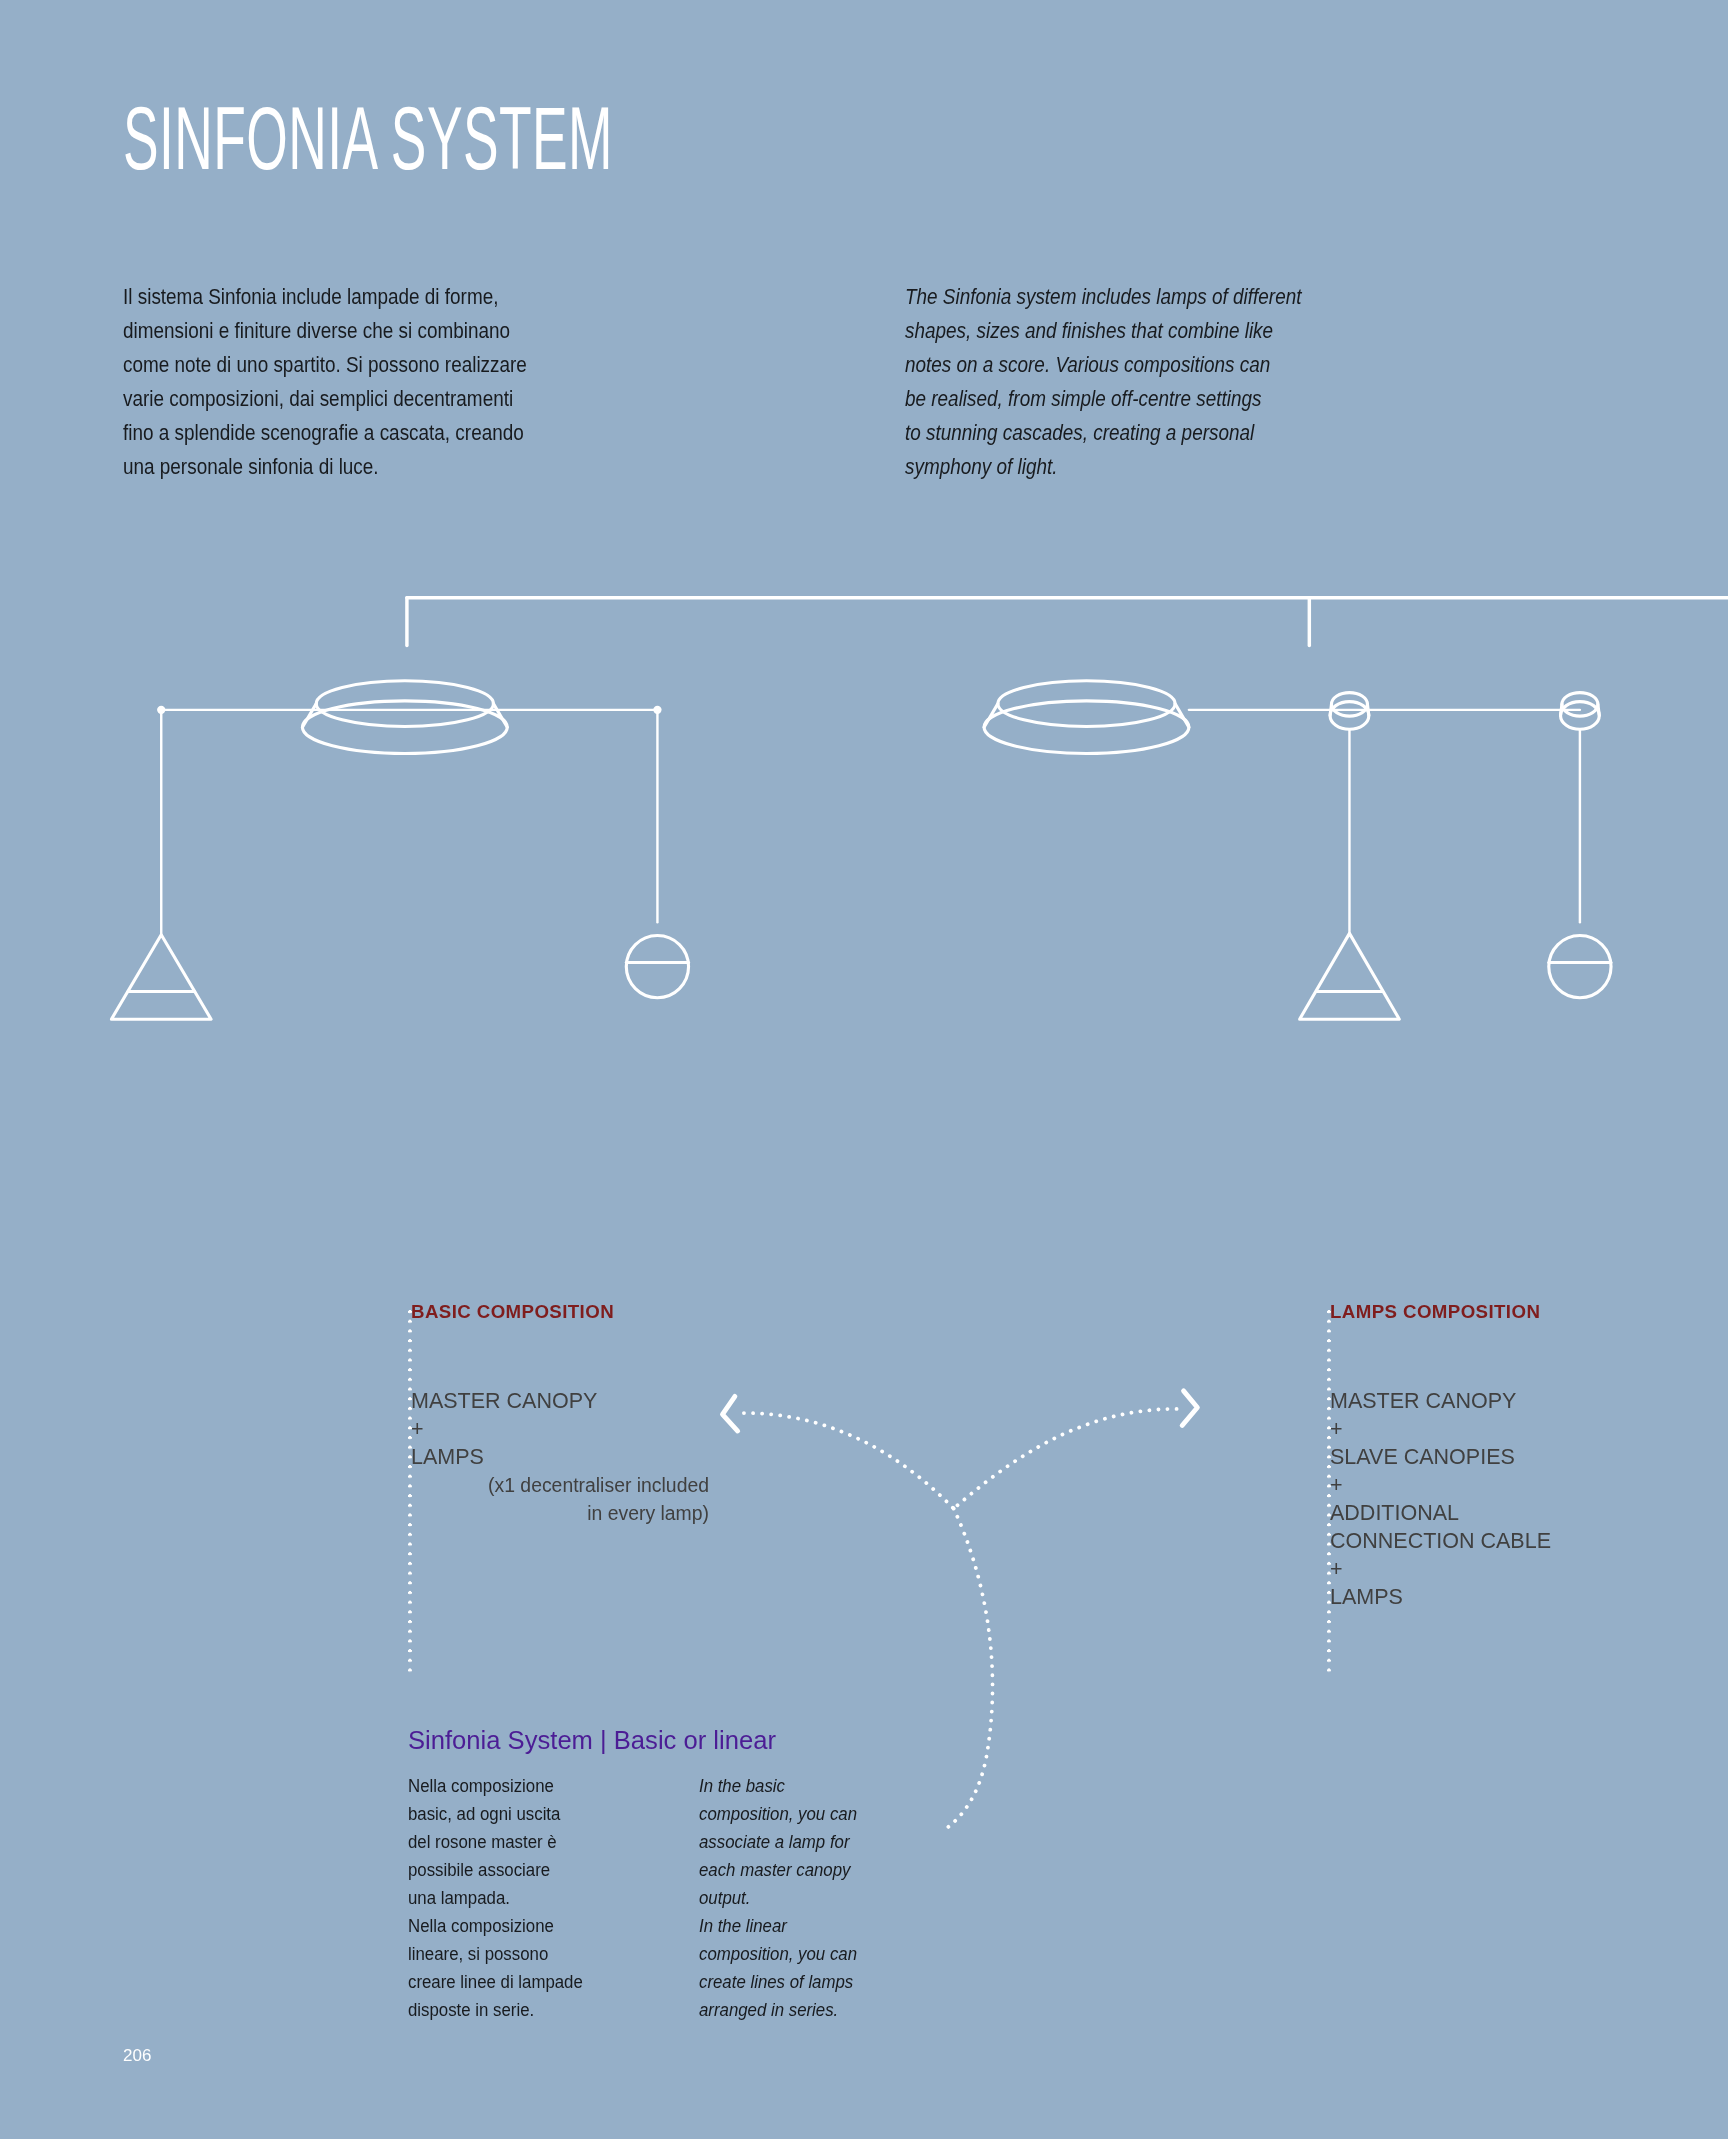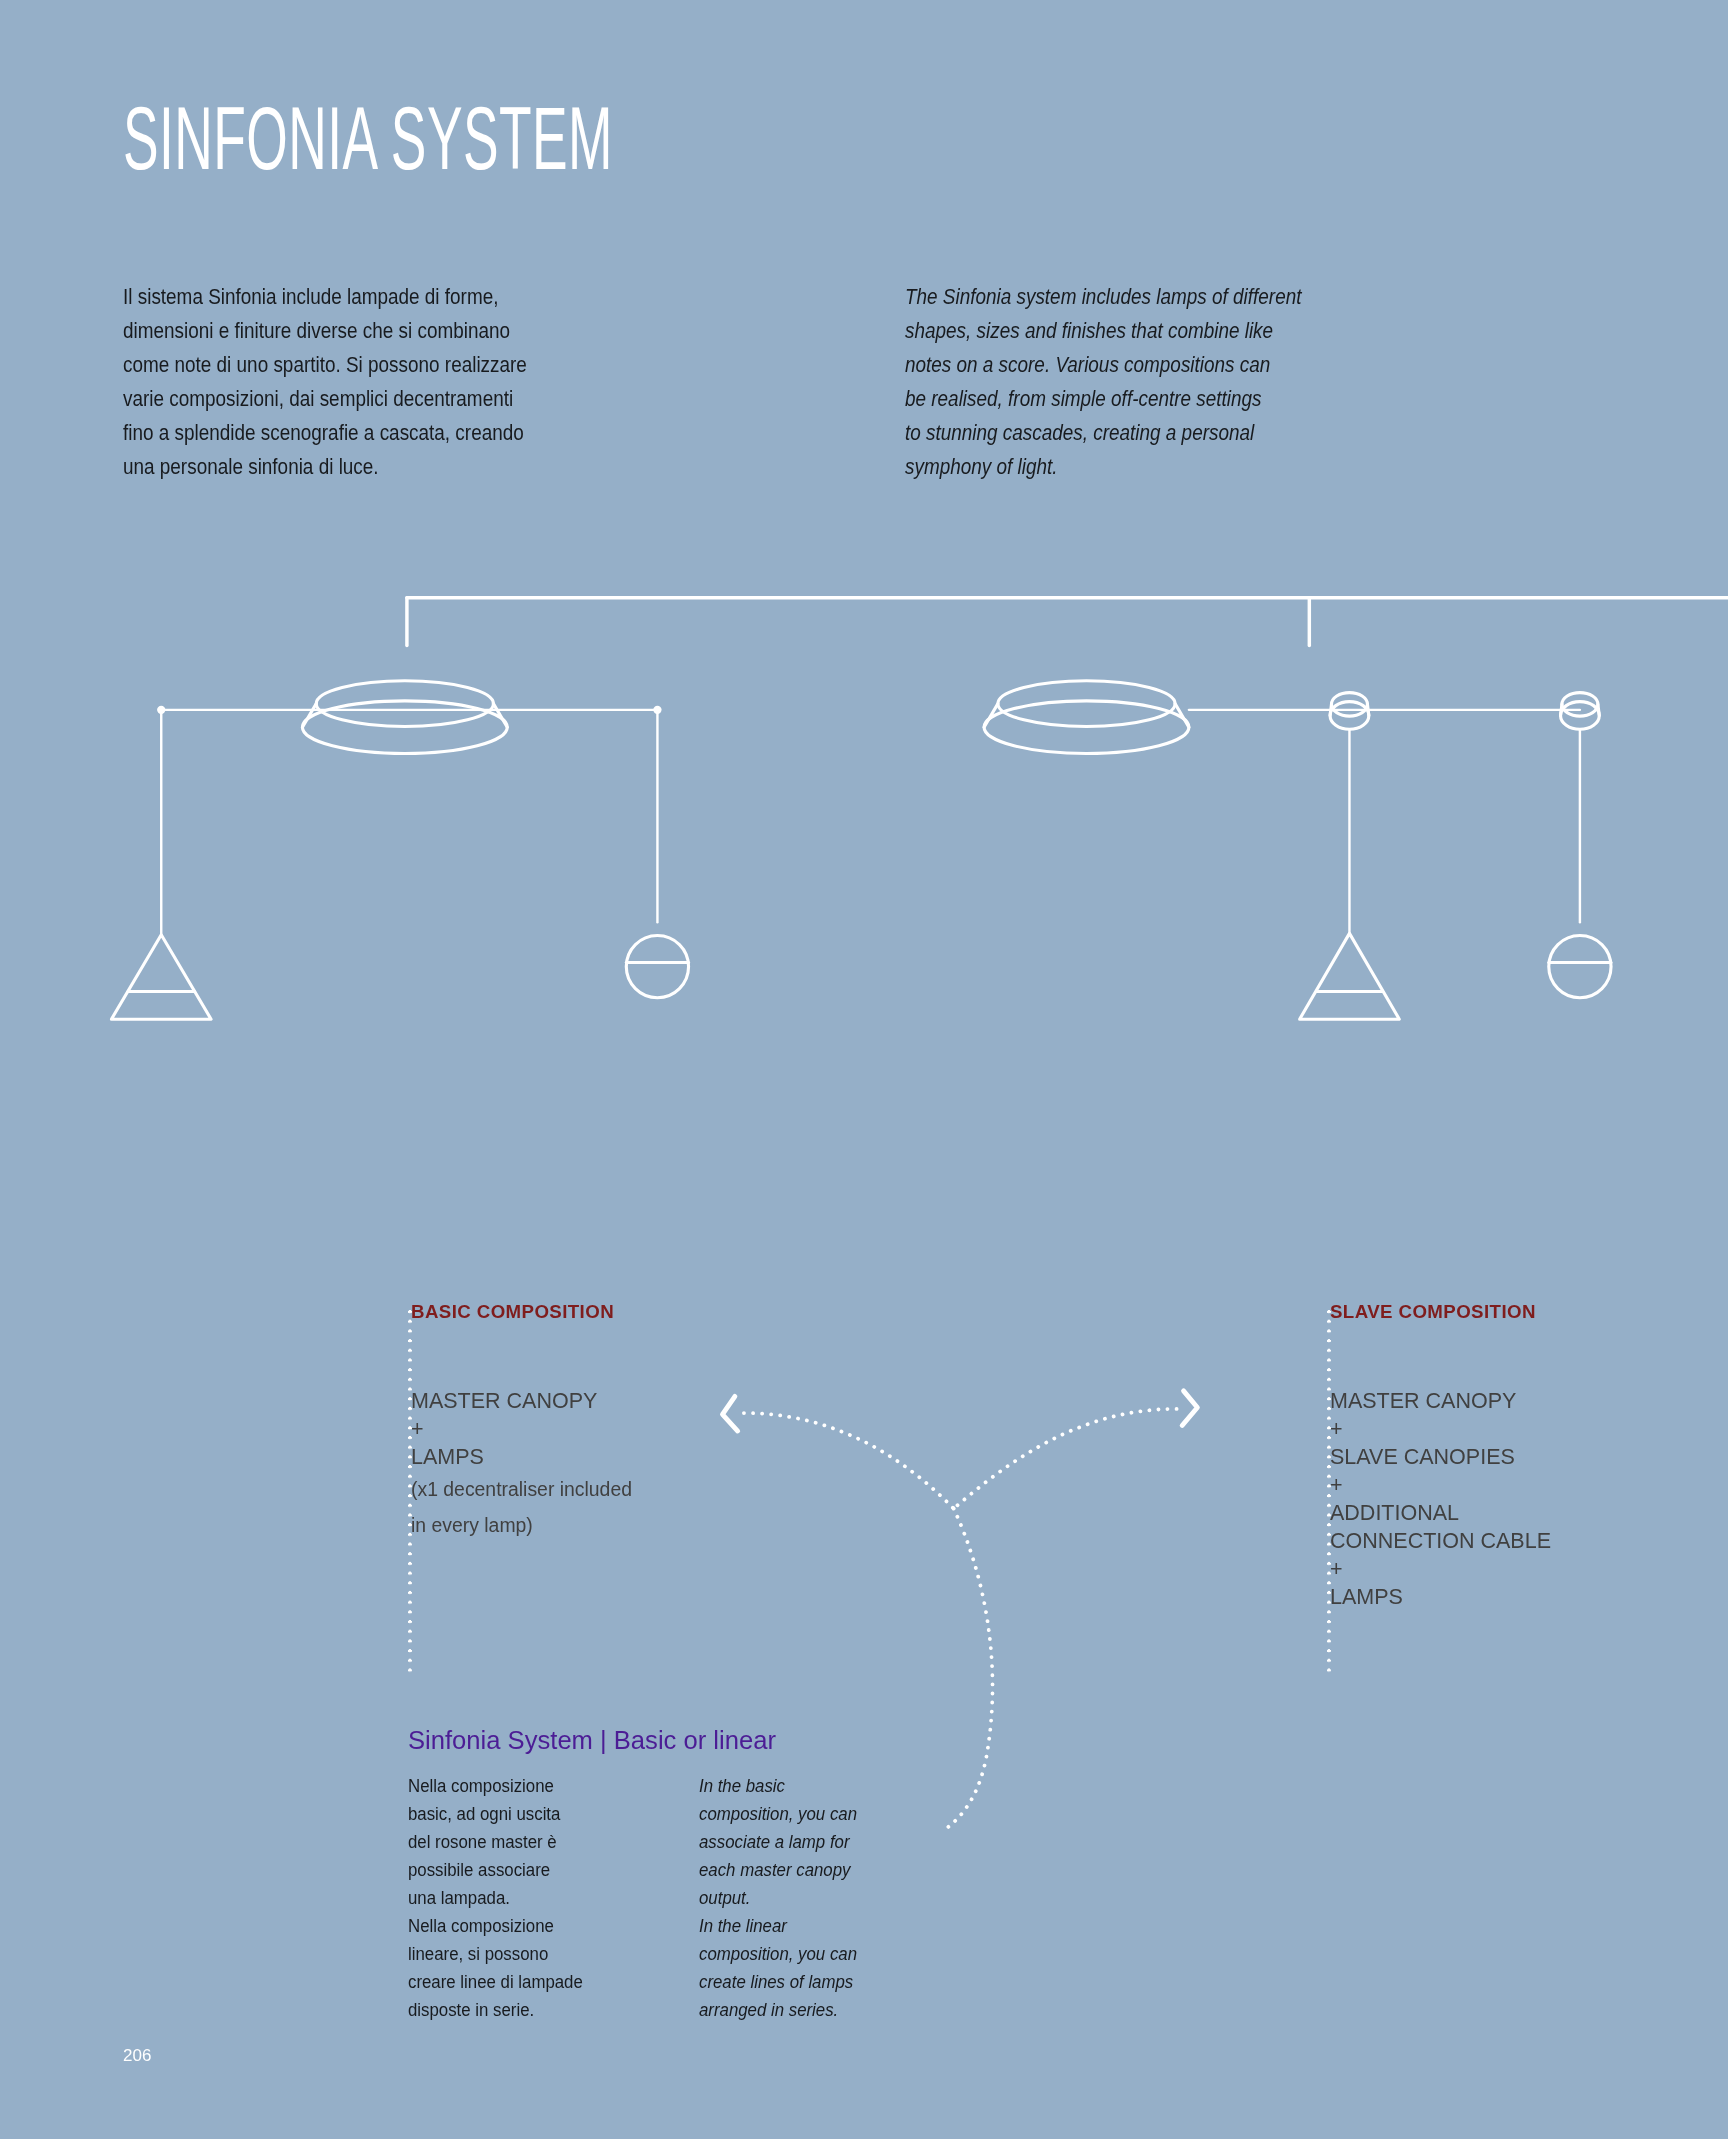--- a/index.html
+++ b/index.html
@@ -98,22 +98,23 @@
   .comp-body {
     font-size: 21.5px;
     line-height: 28px;
     color: #404040;
     font-weight: 300;
     white-space: pre-line;
     font-family: "Liberation Sans", sans-serif;
   }
   .comp-body .small {
     font-size: 19.4px;
-    line-height: 36px;
+    line-height: 28px;
     display: block;
+    text-align: right;
   }
 
   
   #arrows {
     position: absolute;
     left: 692px;
     top: 1370px;
     width: 540px;
     height: 471px;
   }
@@ -257,21 +258,21 @@
     <div class="comp-body">
       <span>MASTER CANOPY
 +
 LAMPS</span>
       <span class="small">(x1 decentraliser included
 in every lamp)</span>
     </div>
   </div>
 
   <div class="comp-col" id="comp-linear">
-    <div class="comp-heading">SLAVE COMPOSITION</div>
+    <div class="comp-heading">LAMPS COMPOSITION</div>
     <div class="comp-body">
       <span>MASTER CANOPY
 +
 SLAVE CANOPIES
 +
 ADDITIONAL
 CONNECTION CABLE</span>
       <span>+
 LAMPS</span>
     </div>

